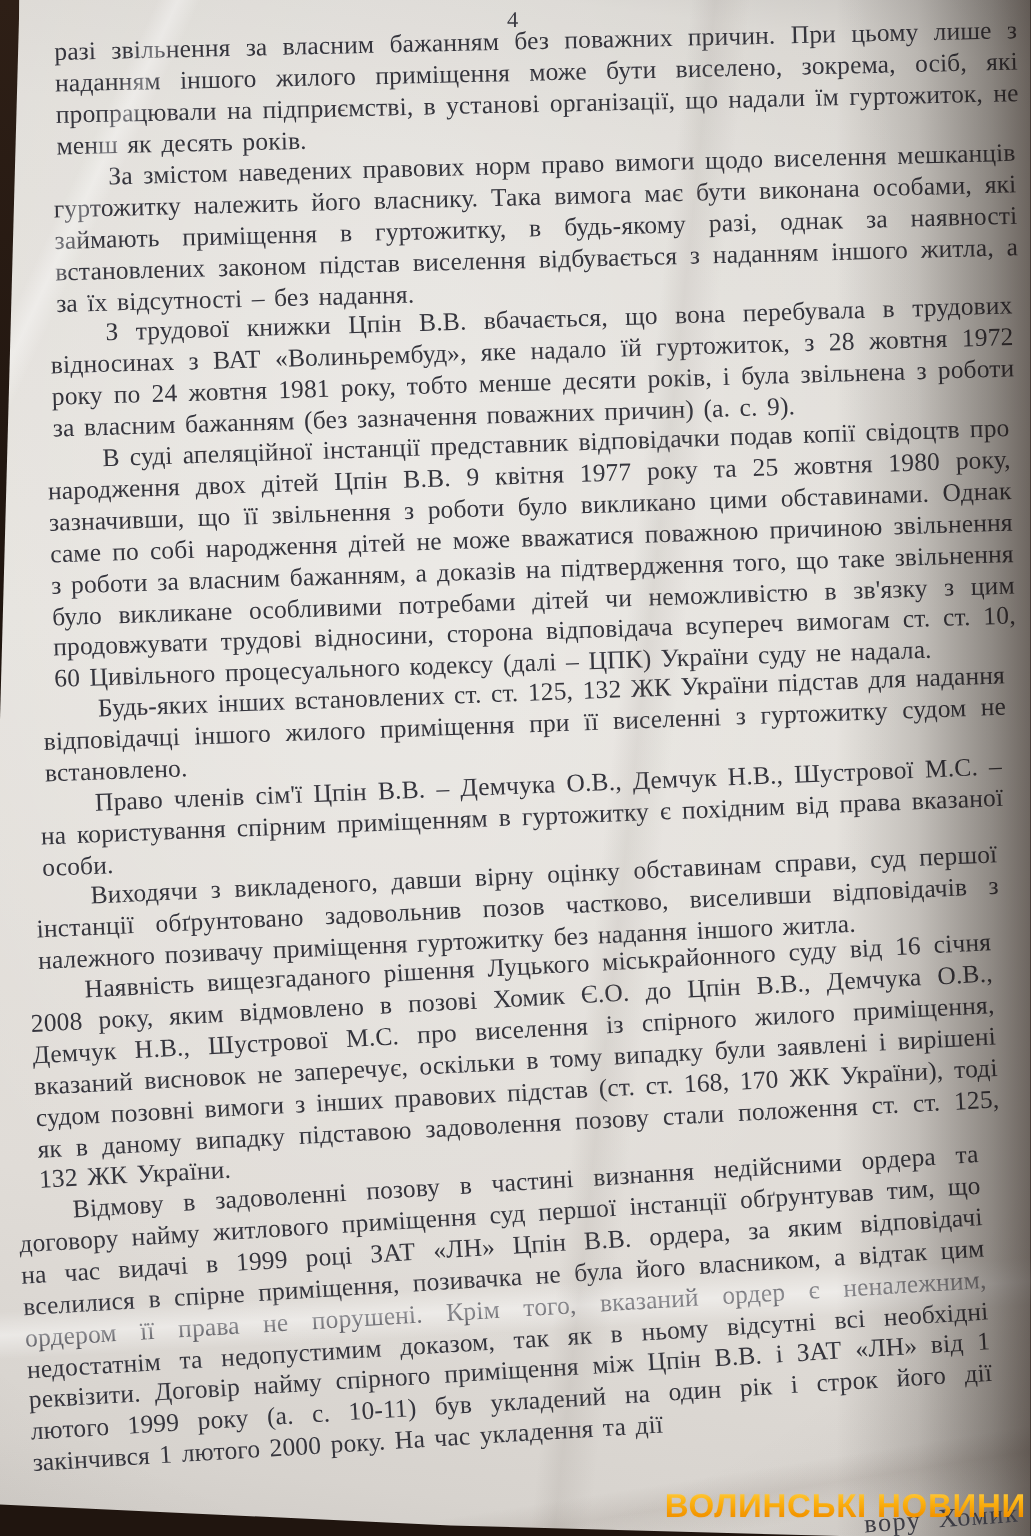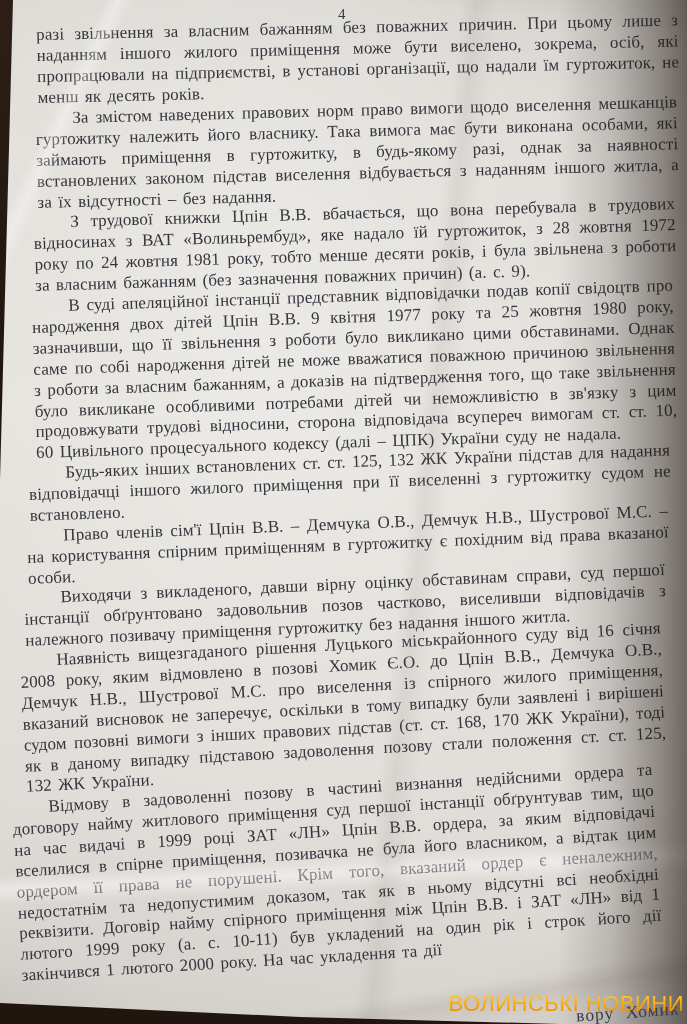--- a/index.html
+++ b/index.html
@@ -65,21 +65,21 @@
     color:#3a3a42;font-size:15px;
   }
   .cut-fragment{
     position:absolute;right:8px;bottom:1px;z-index:3;
     color:#3c3c44;font-size:17.5px;letter-spacing:1px;word-spacing:6px;
     transform:rotate(-4deg);white-space:nowrap;
   }
   .watermark{
     position:absolute;right:3px;bottom:7px;z-index:5;
     font-family:"Liberation Sans","DejaVu Sans",sans-serif;
-    font-weight:normal;font-size:22px;letter-spacing:0.5px;white-space:nowrap;
+    font-weight:bold;font-size:22px;letter-spacing:0.5px;white-space:nowrap;
     background:linear-gradient(180deg,#ffdd66 0%,#fcb616 38%,#f29400 72%,#ee8700 100%);
     -webkit-background-clip:text;background-clip:text;color:transparent;
     text-shadow:0 0 1px rgba(255,170,0,0.15);
   }
 </style>
 </head>
 <body>
 
 <div class="paper">
 

